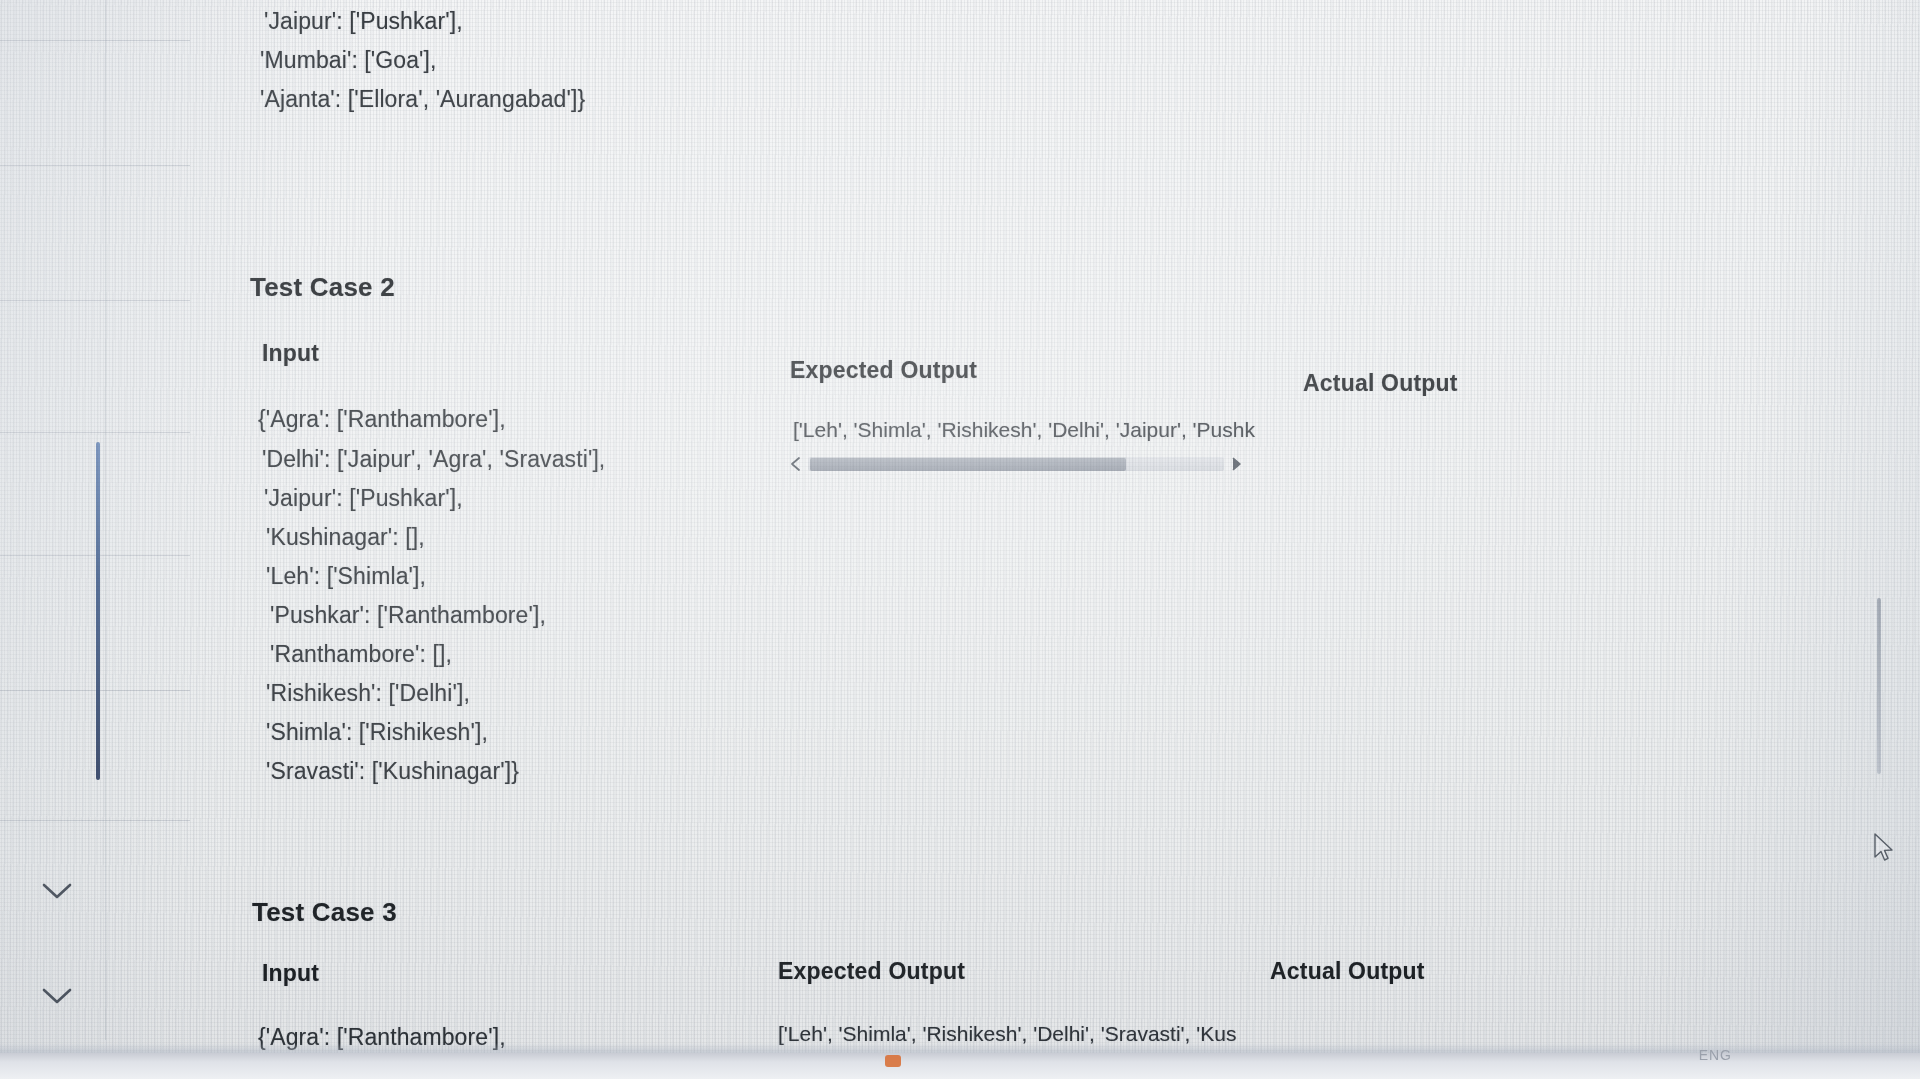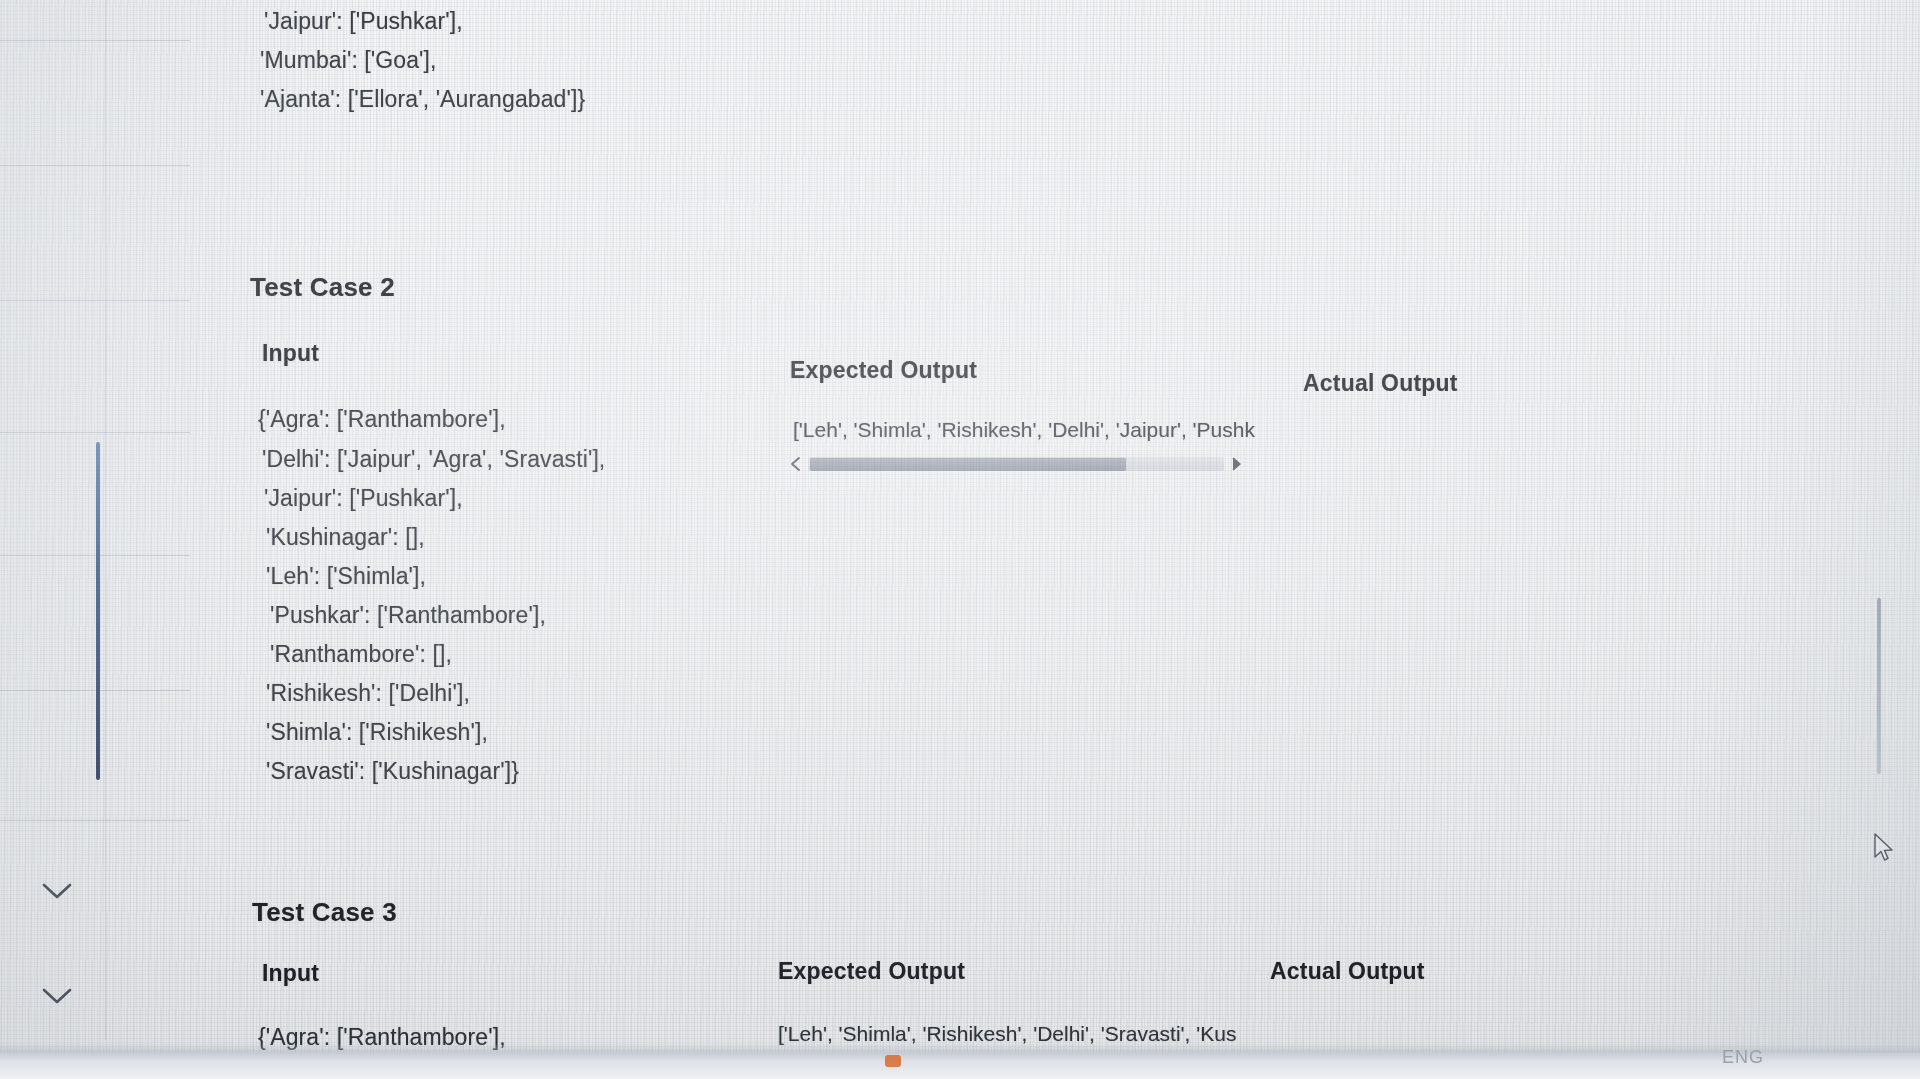--- a/index.html
+++ b/index.html
@@ -182,23 +182,23 @@
     left: 885px;
     top: 2px;
     width: 16px;
     height: 12px;
     background: #d8713a;
     border-radius: 3px;
     opacity: 0.9;
   }
   .bottom-bar .corner-text {
     position: absolute;
-    right: 156px;
+    right: 188px;
     top: -6px;
-    font-size: 18px;
+    font-size: 14px;
     color: #9aa0ab;
     letter-spacing: 1px;
     text-align: center;
   }
   .page-bottom-edge {
     position: absolute;
     left: 0; right: 0;
     bottom: 26px;
     height: 10px;
     background: linear-gradient(180deg, rgba(255,255,255,0) 0%, rgba(175,183,196,0.55) 100%);

